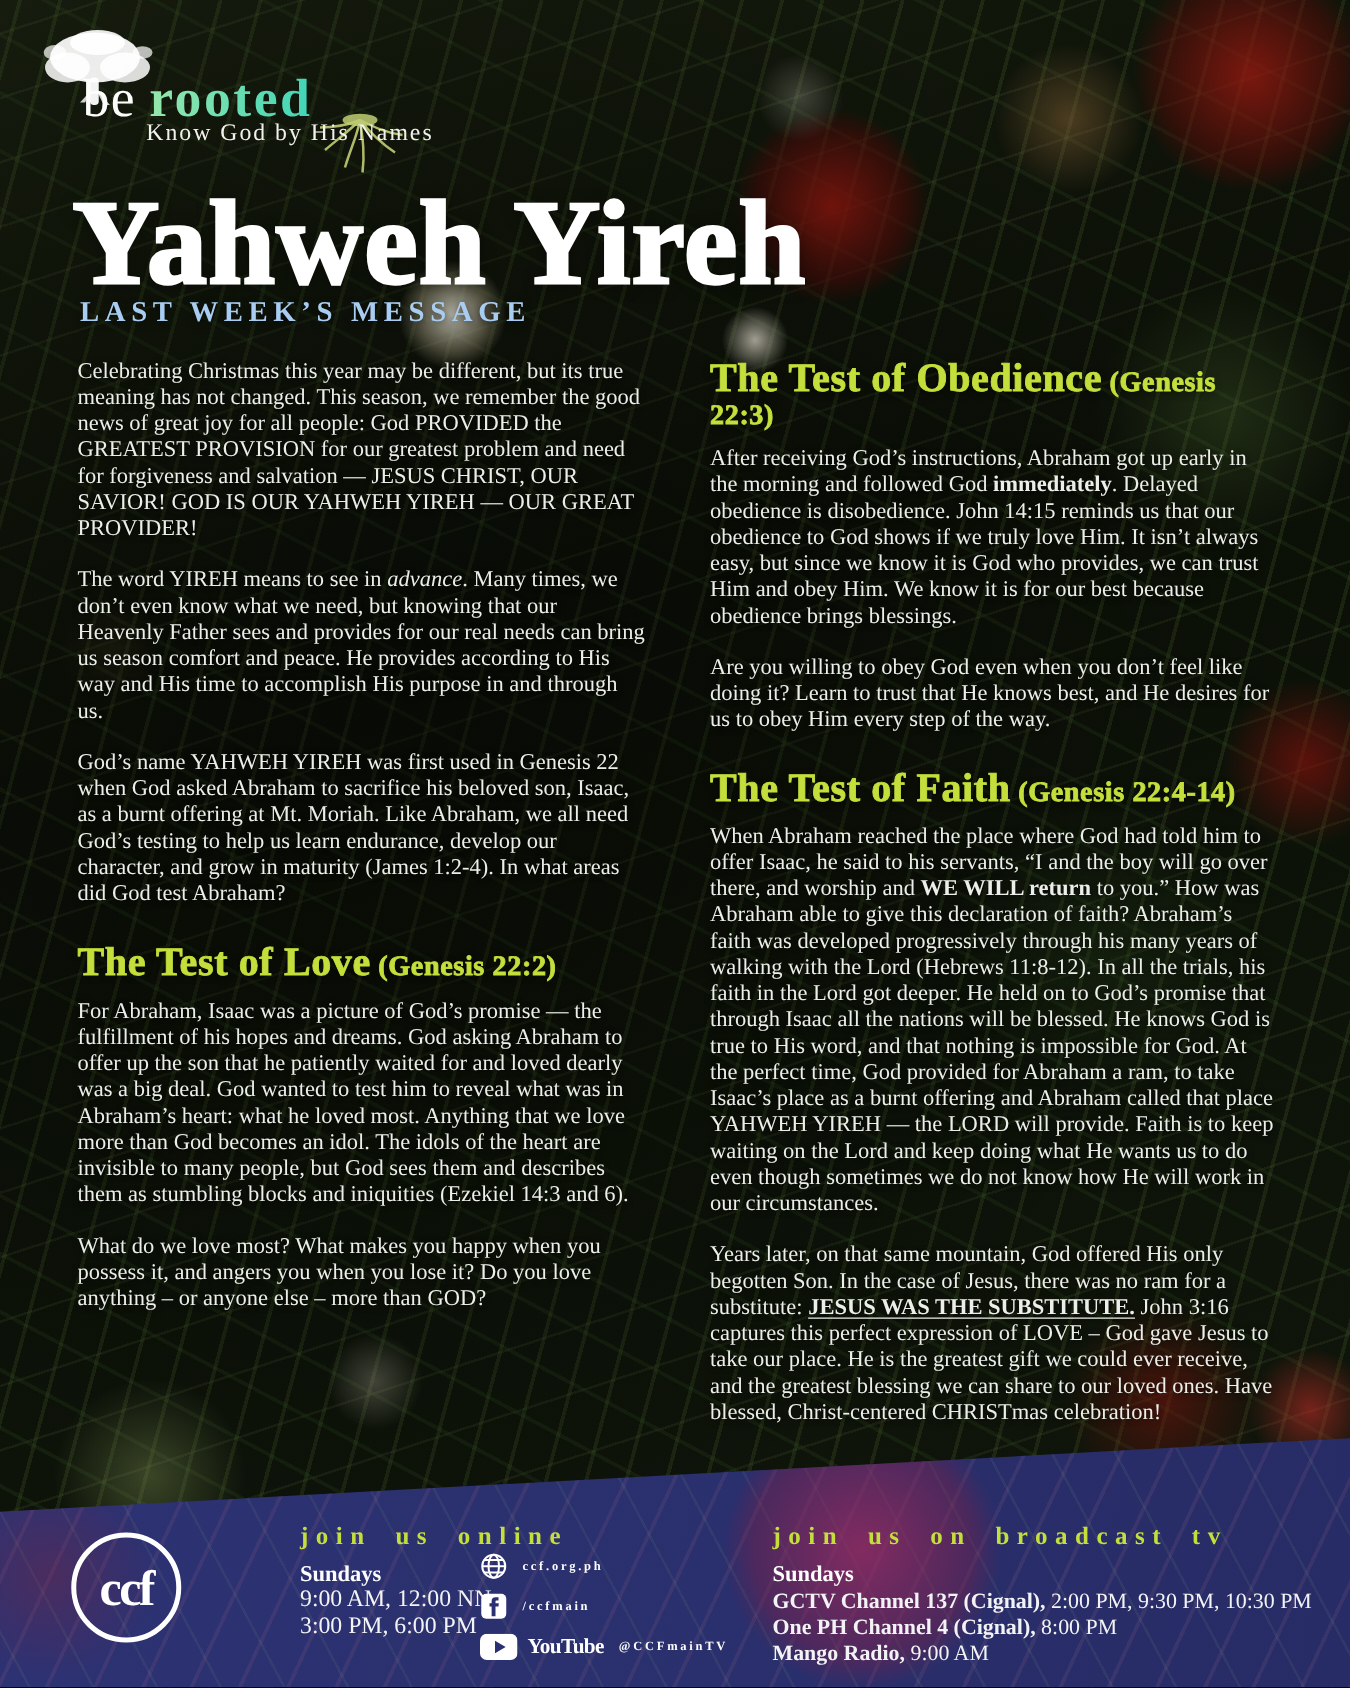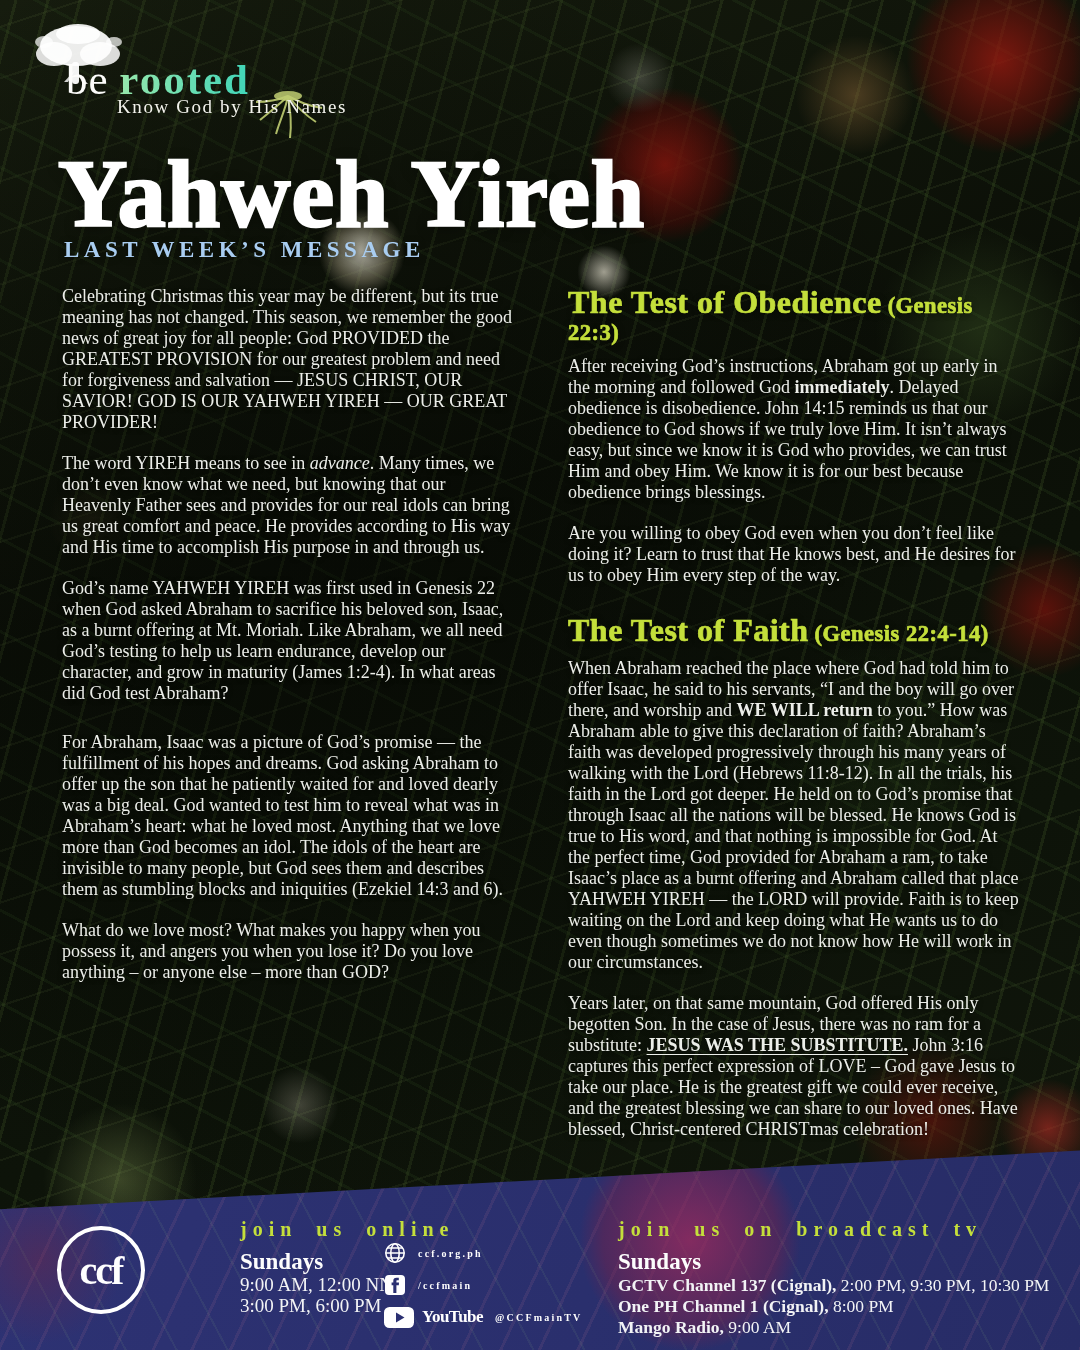--- a/index.html
+++ b/index.html
@@ -76,21 +76,21 @@
       radial-gradient(circle 150px at 690px 100px, rgba(160,42,92,.75), rgba(125,32,72,.42) 58%, transparent 74%),
       radial-gradient(circle 120px at 40px 120px, rgba(130,35,58,.35), transparent 70%),
       repeating-linear-gradient(115deg, transparent 0 16px, rgba(215,125,150,.10) 16px 19px, transparent 19px 35px),
       repeating-linear-gradient(62deg, transparent 0 20px, rgba(150,200,130,.08) 20px 22px, transparent 22px 45px),
       linear-gradient(100deg,#2d3273,#2a2f6d 55%,#272c66);}
   .ccf-logo{position:absolute;left:57px;top:86px;width:88px;height:88px;border:4px solid #fff;
     border-radius:50%;display:flex;align-items:center;justify-content:center;box-sizing:border-box;}
   .ccf-logo span{font-size:40px;font-weight:bold;color:#fff;letter-spacing:-2px;}
   .green-label{font-size:20px;font-weight:bold;color:#c4df3b;letter-spacing:6px;word-spacing:8px;
     white-space:nowrap;}
-  .day-label{font-size:23px;font-weight:bold;color:#fdfdfd;margin-top:8px;}
+  .day-label{font-size:18px;font-weight:bold;color:#fdfdfd;margin-top:8px;}
   .time-line{font-size:19px;color:#f2f3f5;line-height:20.5px;}
   .online-block{position:absolute;left:240px;top:78px;}
   .icons-block{position:absolute;left:384px;top:102px;}
   .icon-row{display:flex;align-items:center;margin-bottom:10px;height:22px;}
   .icon-row svg{flex:0 0 auto;}
   .icon-label{margin-left:12px;font-size:10px;font-weight:bold;letter-spacing:2.2px;color:#fdfdfd;}
   .yt-word{margin-left:8px;font-size:17px;font-weight:bold;letter-spacing:-.5px;color:#fff;}
   .broadcast-block{position:absolute;left:618px;top:78px;}
   .sched-line{font-size:17.5px;color:#f2f3f5;line-height:21px;}
 </style>
@@ -129,23 +129,27 @@
     <ellipse cx="38" cy="6" rx="14" ry="5" fill="#d3e27e" opacity=".85"></ellipse>
   </svg>
   <div class="tagline">Know God by His Names</div>
 
   <div class="title">Yahweh Yireh</div>
   <div class="subtitle">LAST WEEK’S MESSAGE</div>
 
   <div class="columns">
     <div class="col">
       <p><span>Celebrating Christmas this year may be different, but its true meaning has not changed. This season, we remember the good news of great joy for all people: God PROVIDED the GREATEST PROVISION for our greatest problem and need for forgiveness and salvation — JESUS CHRIST, OUR SAVIOR! GOD IS OUR YAHWEH YIREH — OUR GREAT PROVIDER!</span></p>
-      <p><span>The word YIREH means to see in </span><span class="i">advance</span><span>. Many times, we don’t even know what we need, but knowing that our Heavenly Father sees and provides for our real idols can bring us great comfort and peace. He provides according to His way and His time to accomplish His purpose in and through us.</span></p>
+      <p><span>The word YIREH means to see in </span><span class="i">advance</span><span>. Many times, we don’t even know what we need, but knowing that our Heavenly Father sees and provides for our real needs can bring us season comfort and peace. He provides according to His way and His time to accomplish His purpose in and through us.</span></p>
       <p><span>God’s name YAHWEH YIREH was first used in Genesis 22 when God asked Abraham to sacrifice his beloved son, Isaac, as a burnt offering at Mt. Moriah. Like Abraham, we all need God’s testing to help us learn endurance, develop our character, and grow in maturity (James 1:2-4). In what areas did God test Abraham?</span></p>
       <div class="section">
+        <h2 class="section-heading">
+          <span class="name">The Test of Love</span>
+          <span class="ref">(Genesis 22:2)</span>
+        </h2>
         <p><span>For Abraham, Isaac was a picture of God’s promise — the fulfillment of his hopes and dreams. God asking Abraham to offer up the son that he patiently waited for and loved dearly was a big deal. God wanted to test him to reveal what was in Abraham’s heart: what he loved most. Anything that we love more than God becomes an idol. The idols of the heart are invisible to many people, but God sees them and describes them as stumbling blocks and iniquities (Ezekiel 14:3 and 6).</span></p>
         <p><span>What do we love most? What makes you happy when you possess it, and angers you when you lose it? Do you love anything – or anyone else – more than GOD?</span></p>
       </div>
     </div>
     <div class="col">
       <div class="section">
         <h2 class="section-heading">
           <span class="name">The Test of Obedience</span>
           <span class="ref">(Genesis 22:3)</span>
         </h2>
@@ -202,17 +206,17 @@
         </svg>
         <span class="yt-word">YouTube</span>
         <span class="icon-label">@CCFmainTV</span>
       </div>
     </div>
 
     <div class="broadcast-block">
       <div class="green-label">join us on broadcast tv</div>
       <div class="day-label">Sundays</div>
       <div class="sched-line"><span class="b">GCTV Channel 137 (Cignal),</span><span> 2:00 PM, 9:30 PM, 10:30 PM</span></div>
-      <div class="sched-line"><span class="b">One PH Channel 1 (Cignal),</span><span> 8:00 PM</span></div>
+      <div class="sched-line"><span class="b">One PH Channel 4 (Cignal),</span><span> 8:00 PM</span></div>
       <div class="sched-line"><span class="b">Mango Radio,</span><span> 9:00 AM</span></div>
     </div>
   </div>
 </div>
 
 </body></html>

